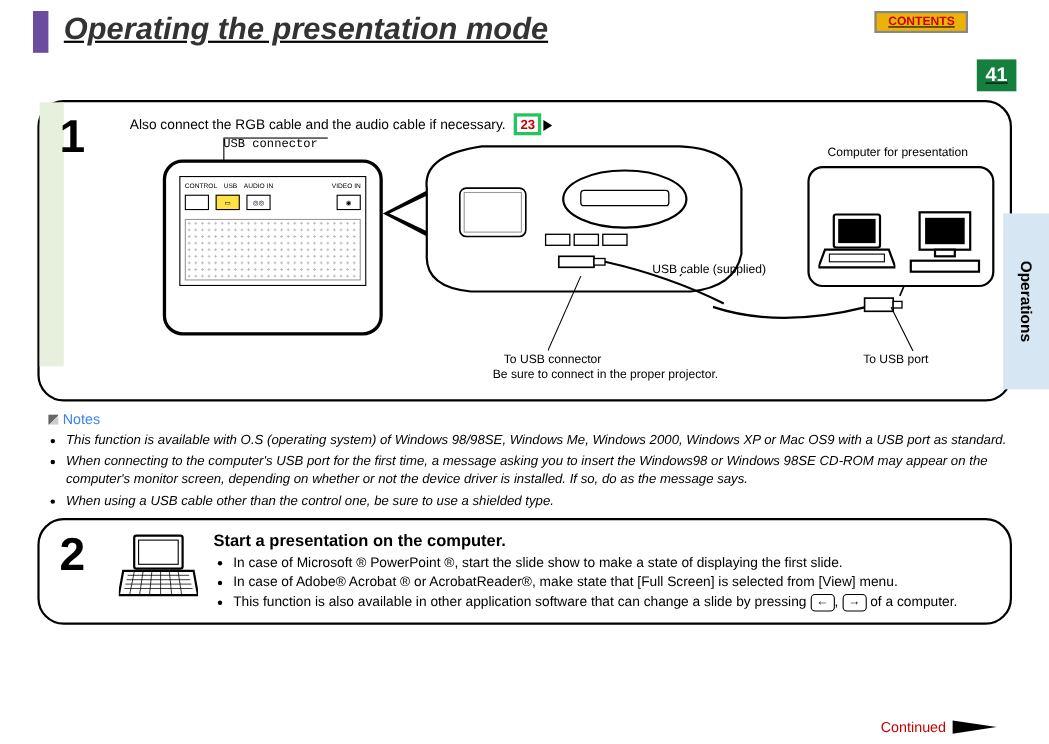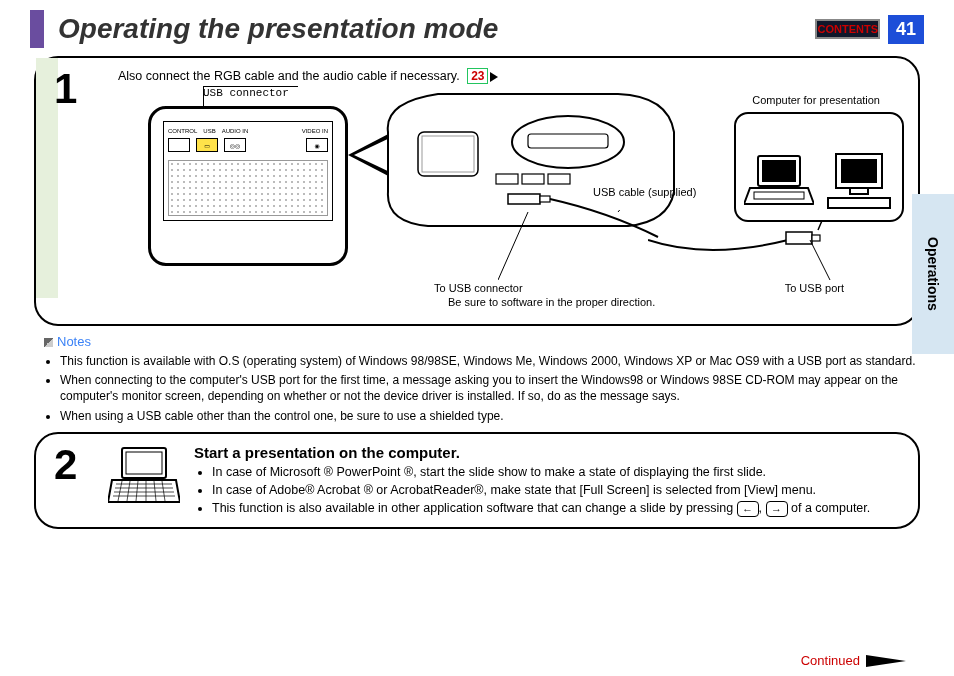--- a/index.html
+++ b/index.html
@@ -11,54 +11,56 @@
     background: #fff;
     overflow: hidden;
     font-size: 13px;
     color: #000;
   }
   .page {
     padding: 10px 30px 10px 30px;
   }
   .title-row {
     display: flex;
-    align-items: center;
+    align-items: flex-start;
     margin-bottom: 6px;
+    text-decoration: underline;
   }
   .title-accent {
     width: 14px;
     height: 38px;
     background: #6a4d9f;
     margin-right: 14px;
   }
   .title {
     font-size: 28px;
     font-weight: bold;
     font-style: italic;
     color: #333;
     flex: 1;
   }
   .contents-btn {
     display: inline-flex;
     align-items: center;
     justify-content: center;
     border: 2px solid #888;
-    background: #0f172a;
+    background: #eab308;
     color: #c00;
     font-size: 11px;
     font-weight: bold;
-    padding: 2px 0;
+    padding: 2px 10px;
     margin-right: 8px;
   }
   .page-num {
-    background: #1d4ed8;
+    background: #15803d;
     color: #fff;
     font-weight: bold;
     font-size: 18px;
     padding: 4px 8px;
+    margin-top: 44px;
   }
   .intro {
     font-size: 12px;
     line-height: 1.35;
     margin: 4px 6px 10px 6px;
   }
   .step-block {
     border: 2px solid #000;
     border-radius: 24px;
     padding: 10px 18px 14px 18px;
@@ -98,21 +100,21 @@
   }
   .step-sub {
     font-size: 12.5px;
     margin-bottom: 6px;
   }
   .ref-badge {
     display: inline-flex;
     align-items: center;
     color: #c00;
     font-size: 12px;
-    border: 1px solid #22c55e;
+    border: 3px solid #22c55e;
     padding: 0 3px;
     margin-left: 4px;
     font-weight: bold;
     position: relative;
   }
   .ref-arrow {
     display: inline-block;
     width: 0; height: 0;
     border-top: 5px solid transparent;
     border-bottom: 5px solid transparent;
@@ -219,21 +221,21 @@
     margin-right: 4px;
     vertical-align: middle;
   }
   ul.notes {
     list-style: disc;
     padding-left: 30px;
     font-size: 12px;
     line-height: 1.35;
     margin-bottom: 6px;
   }
-  ul.notes li { margin-bottom: 3px; }
+  ul.notes li { margin-bottom: 3px; font-style: italic; }
   .step2-img {
     width: 72px; height: 64px;
     border: 0;
     flex-shrink: 0;
   }
   ul.bullets {
     list-style: disc;
     padding-left: 18px;
     font-size: 12.5px;
     line-height: 1.45;
@@ -366,23 +368,23 @@
               <rect x="10" y="40" width="50" height="7" fill="none" stroke="#000" stroke-width="1"></rect>
             </svg>
             <svg class="desktop" viewBox="0 0 70 60">
               <rect x="12" y="2" width="46" height="34" fill="#fff" stroke="#000" stroke-width="2"></rect>
               <rect x="17" y="7" width="36" height="24" fill="#000"></rect>
               <rect x="26" y="36" width="18" height="6" fill="#fff" stroke="#000" stroke-width="2"></rect>
               <rect x="4" y="46" width="62" height="10" fill="#fff" stroke="#000" stroke-width="2"></rect>
             </svg>
           </div>
 
-          <div class="cable-label" style="left:475px; top:96px;">USB cable (supplied)</div>
-          <div class="cable-label" style="left:316px; top:192px;">To USB connector</div>
-          <div class="cable-label" style="left:330px; top:206px;">Be sure to software in the proper direction.</div>
+          <div class="cable-label" style="left:475px; top:110px;">USB cable (supplied)</div>
+          <div class="cable-label" style="left:340px; top:192px;">To USB connector</div>
+          <div class="cable-label" style="left:330px; top:206px;">Be sure to connect in the proper projector.</div>
           <div class="cable-label" style="right:56px; top:192px;">To USB port</div>
 
           <svg style="position:absolute; left:380px; top:120px; width:160px; height:80px; pointer-events:none" viewBox="0 0 160 80">
             <line x1="30" y1="2" x2="0" y2="70" stroke="#000" stroke-width="1"></line>
             <line x1="120" y1="2" x2="130" y2="-10" stroke="#000" stroke-width="1"></line>
           </svg>
           <svg style="position:absolute; right:50px; top:140px; width:60px; height:60px; pointer-events:none" viewBox="0 0 60 60">
             <line x1="20" y1="10" x2="40" y2="50" stroke="#000" stroke-width="1"></line>
           </svg>
         </div>

